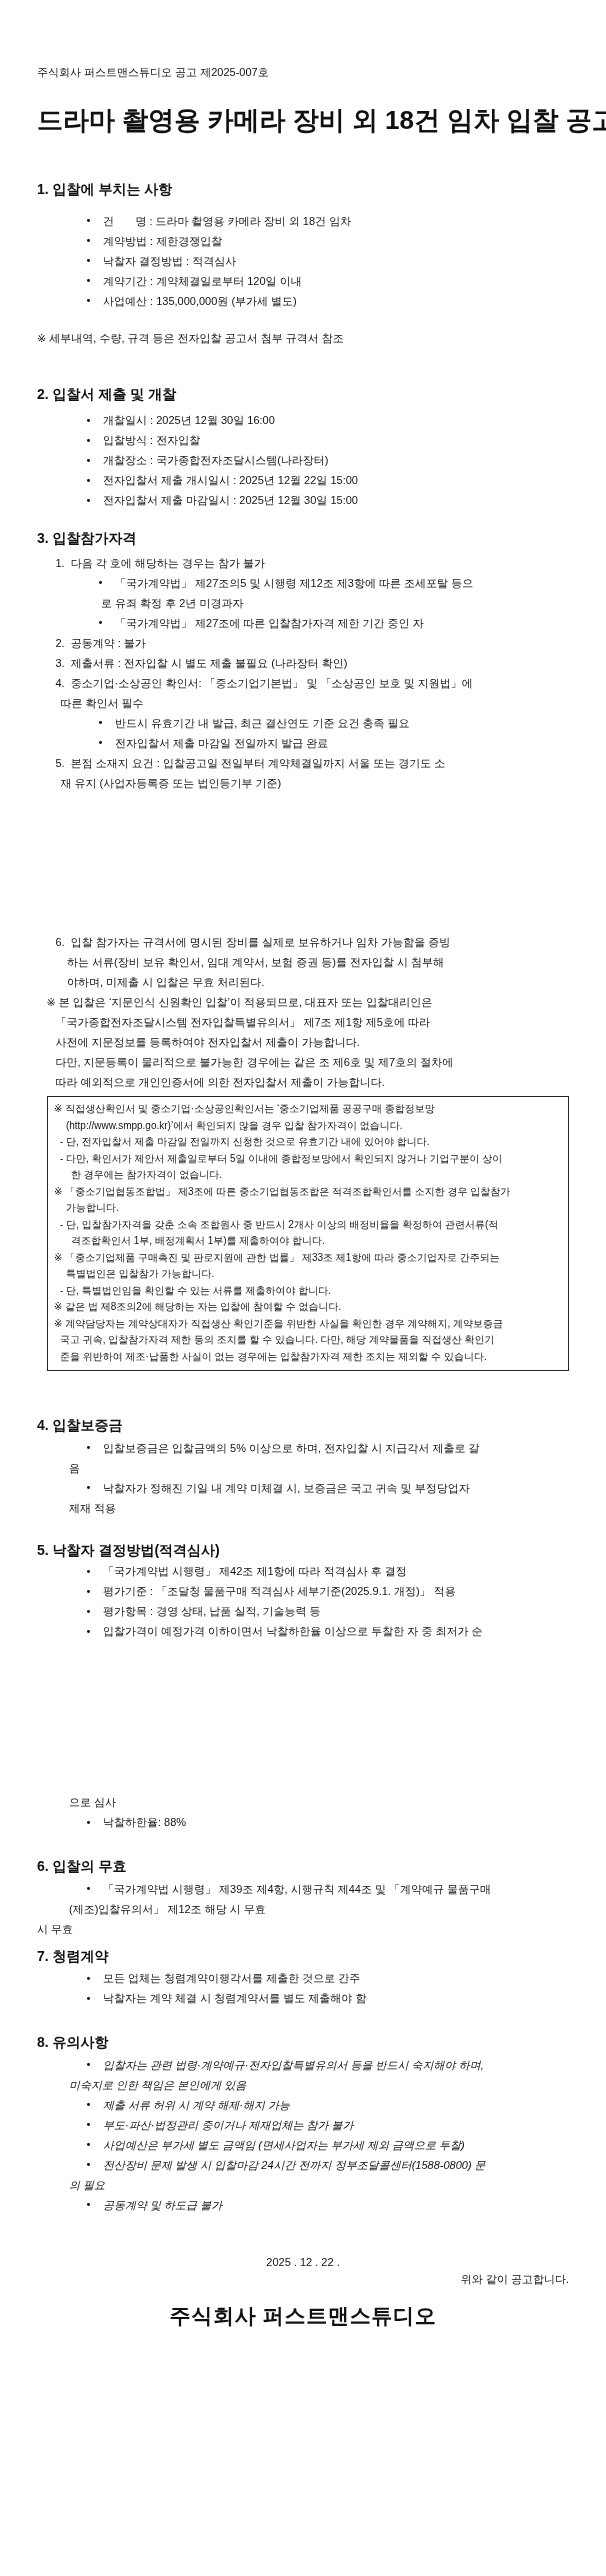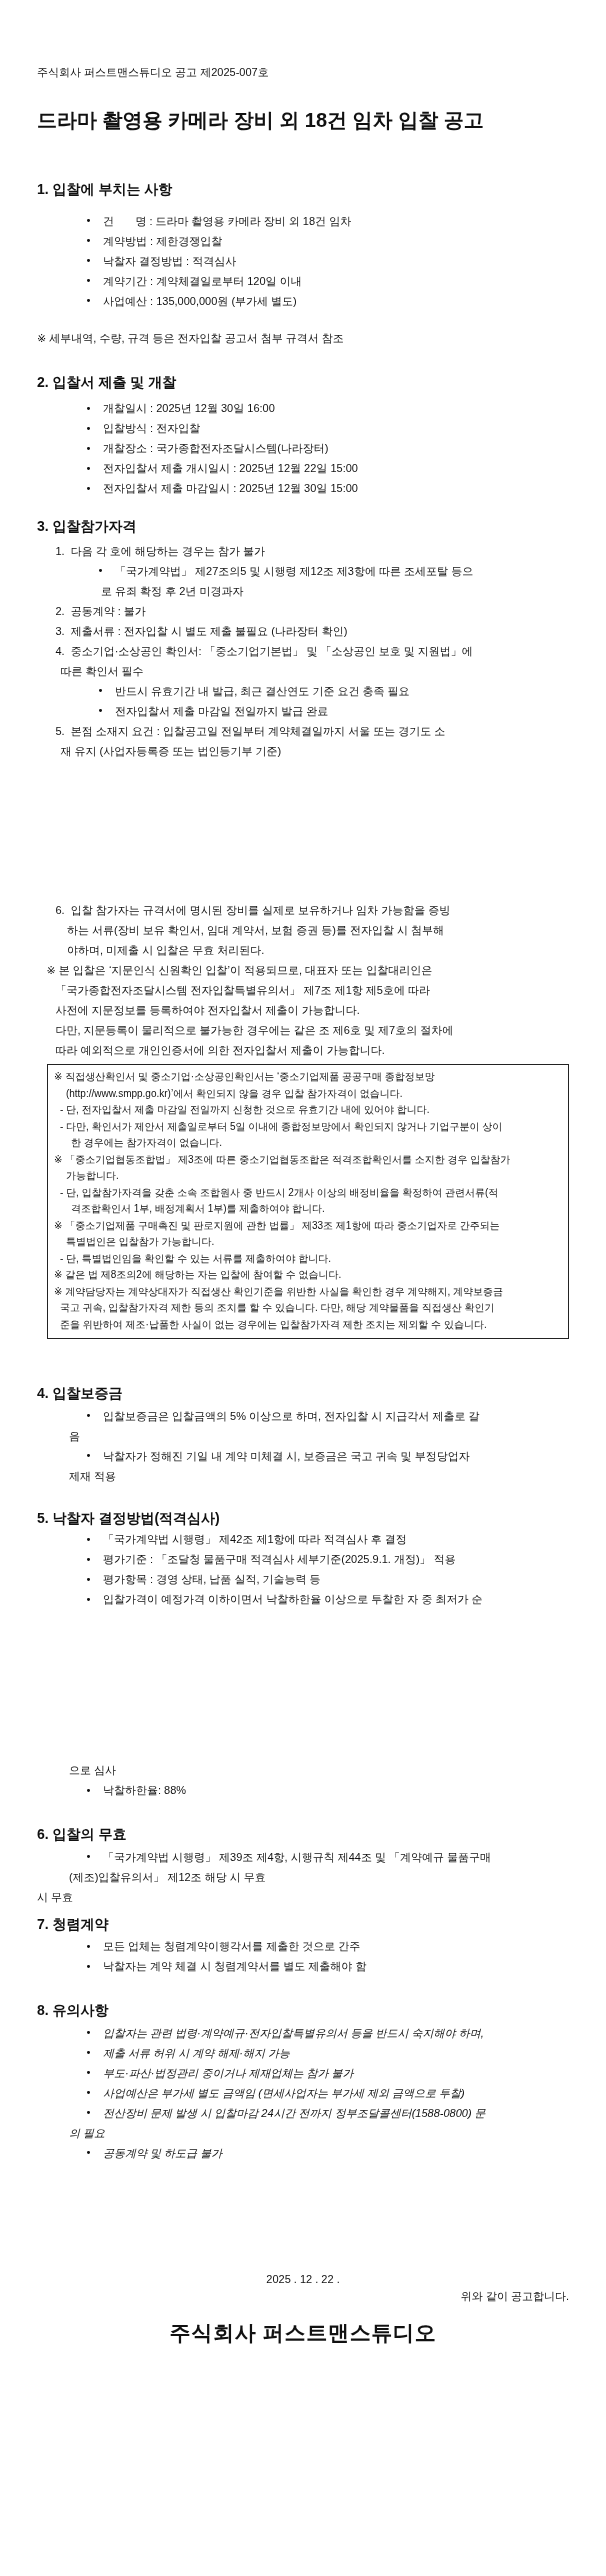--- a/index.html
+++ b/index.html
@@ -7,28 +7,28 @@
     width:607px; height:2576px;
     color:#111111; background:#ffffff;
     font-family:"Liberation Sans","DejaVu Sans",sans-serif;
     font-size:11px; line-height:20px;
     overflow:hidden;
   }
   .content { padding:0 38px 0 37px; }
   .ln { white-space:pre-wrap; }
   .notice { margin-top:62px; }
   .title {
-    margin-top:22px; font-size:20px; line-height:32px;
+    margin-top:22px; font-size:26px; line-height:32px;
     font-weight:bold; text-align:left; white-space:nowrap;
   }
   .h { font-weight:bold; font-size:14px; line-height:20.6px; }
   .mt-s1h { margin-top:43px; }
   .mt-s1l { margin-top:11px; }
   .mt-s1n { margin-top:17px; }
-  .mt-s2h { margin-top:24px; }
+  .mt-s2h { margin-top:36px; }
   .mt-s2l { margin-top:5.9px; }
   .mt-s3h { margin-top:17.6px; }
   .mt-s3l { margin-top:4.4px; }
   .mt-s4h { margin-top:44px; }
   .mt-s5h { margin-top:22px; }
   .mt-s6h { margin-top:24px; }
   .mt-s7h { margin-top:7px; }
   .mt-s8h { margin-top:24px; }
   .mt-3  { margin-top:2.2px; }
   .mt-2  { margin-top:1.5px;font-style:italic; }
@@ -57,21 +57,21 @@
     box-sizing:border-box;
     margin:4.4px 0 0 9.5px; width:522px;
     border:0.7px solid #222222;
     padding:4.4px 5.9px 4.4px 0;
     font-size:10px; line-height:16.5px;
   }
   .bx0 { padding-left:6.6px; }
   .bxd { padding-left:12.5px; }
   .bx1 { padding-left:18.4px; }
   .bxc { padding-left:23.5px; }
-  .fdate { margin-top:108px; text-align:center; line-height:17.6px; }
+  .fdate { margin-top:39px; text-align:center; line-height:17.6px; }
   .fann  { text-align:right; line-height:17.6px; }
   .fcompany {
     margin-top:16px; text-align:center; font-weight:bold;
     font-size:21px; line-height:22px; letter-spacing:0.7px;
   }
 </style>
 </head>
 <body>
 
 <div class="content">
@@ -97,20 +97,21 @@
     <div class="ln li1">개찰장소 : 국가종합전자조달시스템(나라장터)</div>
     <div class="ln li1">전자입찰서 제출 개시일시 : 2025년 12월 22일 15:00</div>
     <div class="ln li1">전자입찰서 제출 마감일시 : 2025년 12월 30일 15:00</div>
   </div>
 
   <div class="h mt-s3h">3. 입찰참가자격</div>
   <div class="mt-s3l">
     <div class="ln ni">1.  다음 각 호에 해당하는 경우는 참가 불가</div>
     <div class="ln li2">「국가계약법」 제27조의5 및 시행령 제12조 제3항에 따른 조세포탈 등으</div>
     <div class="ln li2c">로 유죄 확정 후 2년 미경과자</div>
+    <div class="ln li2">「국가계약법」 제27조에 따른 입찰참가자격 제한 기간 중인 자</div>
     <div class="ln ni">2.  공동계약 : 불가</div>
     <div class="ln ni">3.  제출서류 : 전자입찰 시 별도 제출 불필요 (나라장터 확인)</div>
     <div class="ln ni">4.  중소기업·소상공인 확인서: 「중소기업기본법」 및 「소상공인 보호 및 지원법」에</div>
     <div class="ln nic">따른 확인서 필수</div>
     <div class="ln li2">반드시 유효기간 내 발급, 최근 결산연도 기준 요건 충족 필요</div>
     <div class="ln li2">전자입찰서 제출 마감일 전일까지 발급 완료</div>
     <div class="ln ni">5.  본점 소재지 요건 : 입찰공고일 전일부터 계약체결일까지 서울 또는 경기도 소</div>
     <div class="ln nic">재 유지 (사업자등록증 또는 법인등기부 기준)</div>
     <div class="spacer189"></div>
     <div class="ln ni">6.  입찰 참가자는 규격서에 명시된 장비를 실제로 보유하거나 임차 가능함을 증빙</div>
@@ -170,20 +171,21 @@
 
   <div class="h mt-s7h">7. 청렴계약</div>
   <div class="mt-3">
     <div class="ln li1">모든 업체는 청렴계약이행각서를 제출한 것으로 간주</div>
     <div class="ln li1">낙찰자는 계약 체결 시 청렴계약서를 별도 제출해야 함</div>
   </div>
 
   <div class="h mt-s8h">8. 유의사항</div>
   <div class="mt-2">
     <div class="ln li1">입찰자는 관련 법령·계약예규·전자입찰특별유의서 등을 반드시 숙지해야 하며,</div>
+    <div class="ln li1c">미숙지로 인한 책임은 본인에게 있음</div>
     <div class="ln li1">제출 서류 허위 시 계약 해제·해지 가능</div>
     <div class="ln li1">부도·파산·법정관리 중이거나 제재업체는 참가 불가</div>
     <div class="ln li1">사업예산은 부가세 별도 금액임 (면세사업자는 부가세 제외 금액으로 투찰)</div>
     <div class="ln li1">전산장비 문제 발생 시 입찰마감 24시간 전까지 정부조달콜센터(1588-0800) 문</div>
     <div class="ln li1c">의 필요</div>
     <div class="ln li1">공동계약 및 하도급 불가</div>
   </div>
 
   <div class="ln fdate">2025 . 12 . 22 .</div>
   <div class="ln fann">위와 같이 공고합니다.</div>

